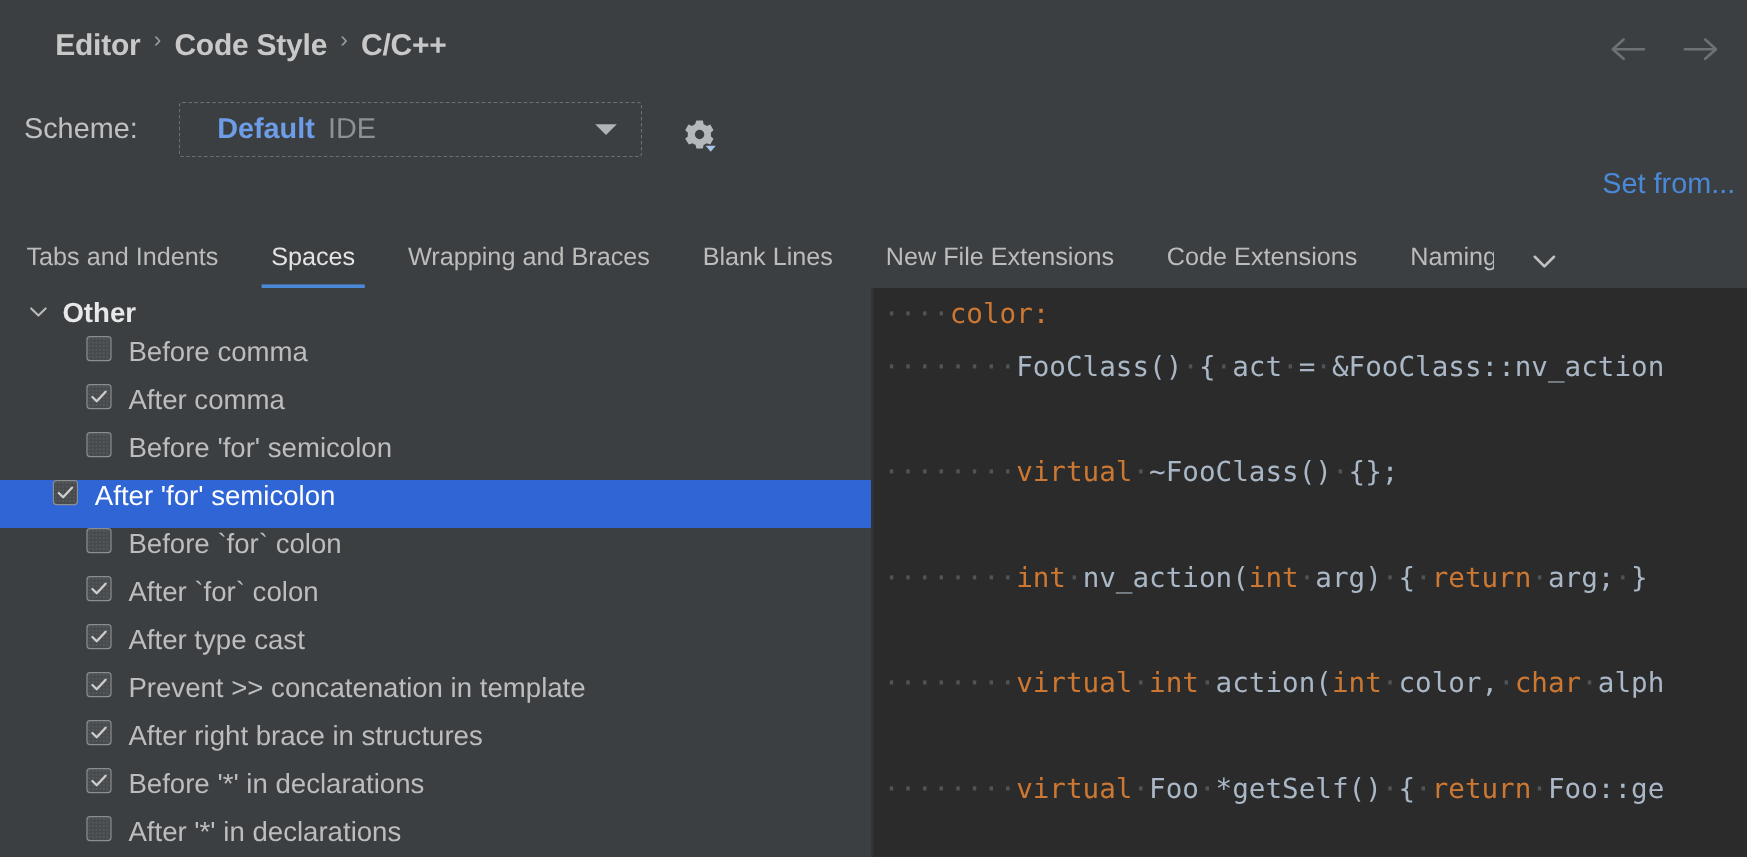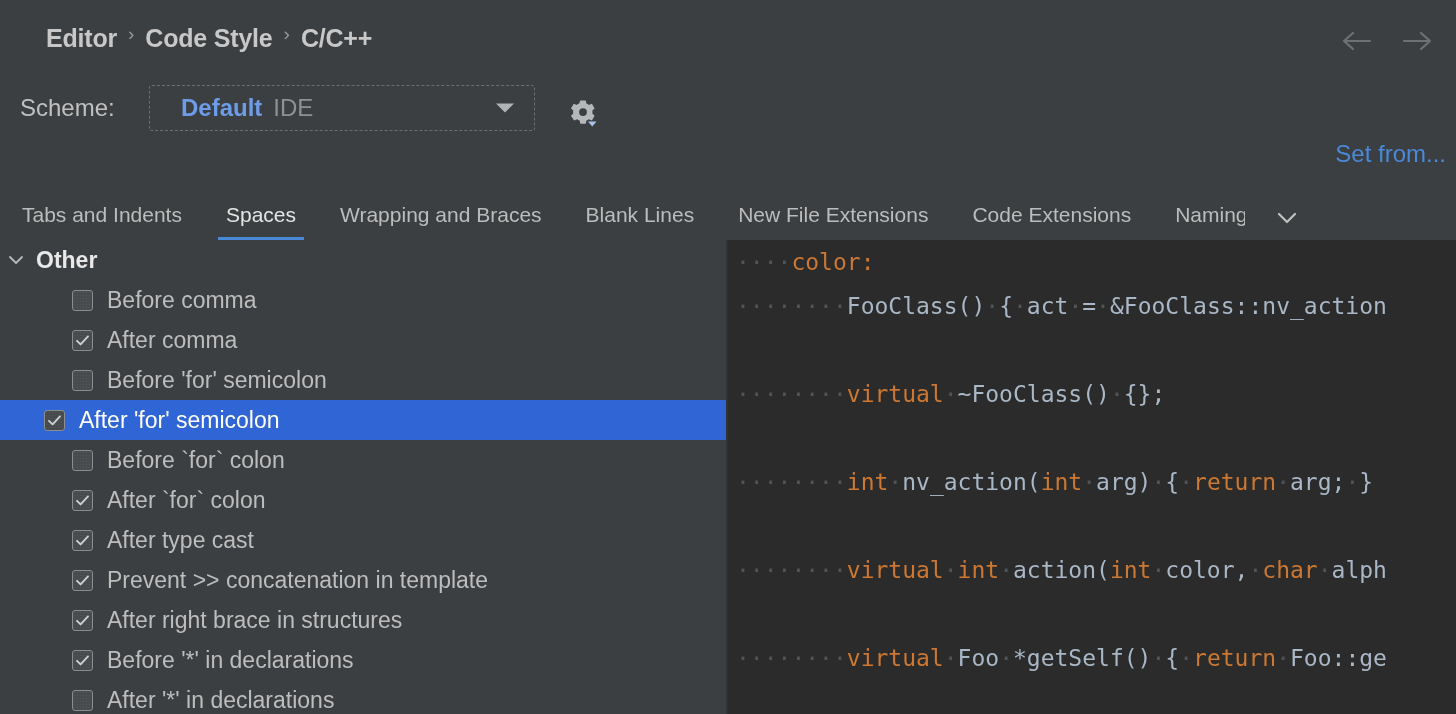--- a/index.html
+++ b/index.html
@@ -191,41 +191,41 @@
     position: absolute;
     left: 726px; top: 0;
     width: 2px; height: 474px;
     background: #323232;
   }
 
   .tree-group {
     height: 40px;
     display: flex;
     align-items: center;
-    padding-left: 0px;
+    padding-left: 16px;
   }
   .group-chevron {
     width: 32px;
     display: flex;
     align-items: center;
     justify-content: center;
     color: #b8b8b8;
     flex: none;
   }
   .group-label {
     font-size: 23px;
     font-weight: bold;
     color: #e8e8e8;
     margin-left: 4px;
   }
 
   .tree-row {
     height: 40px;
     display: flex;
-    align-items: center;
+    align-items: flex-start;
     padding-left: 72px;
     cursor: default;
   }
   .tree-row.selected {
     background: #2f65d4;
     padding-left: 44px;
   }
   .cb {
     width: 21px; height: 21px;
     border: 1px solid #8a8e90;

